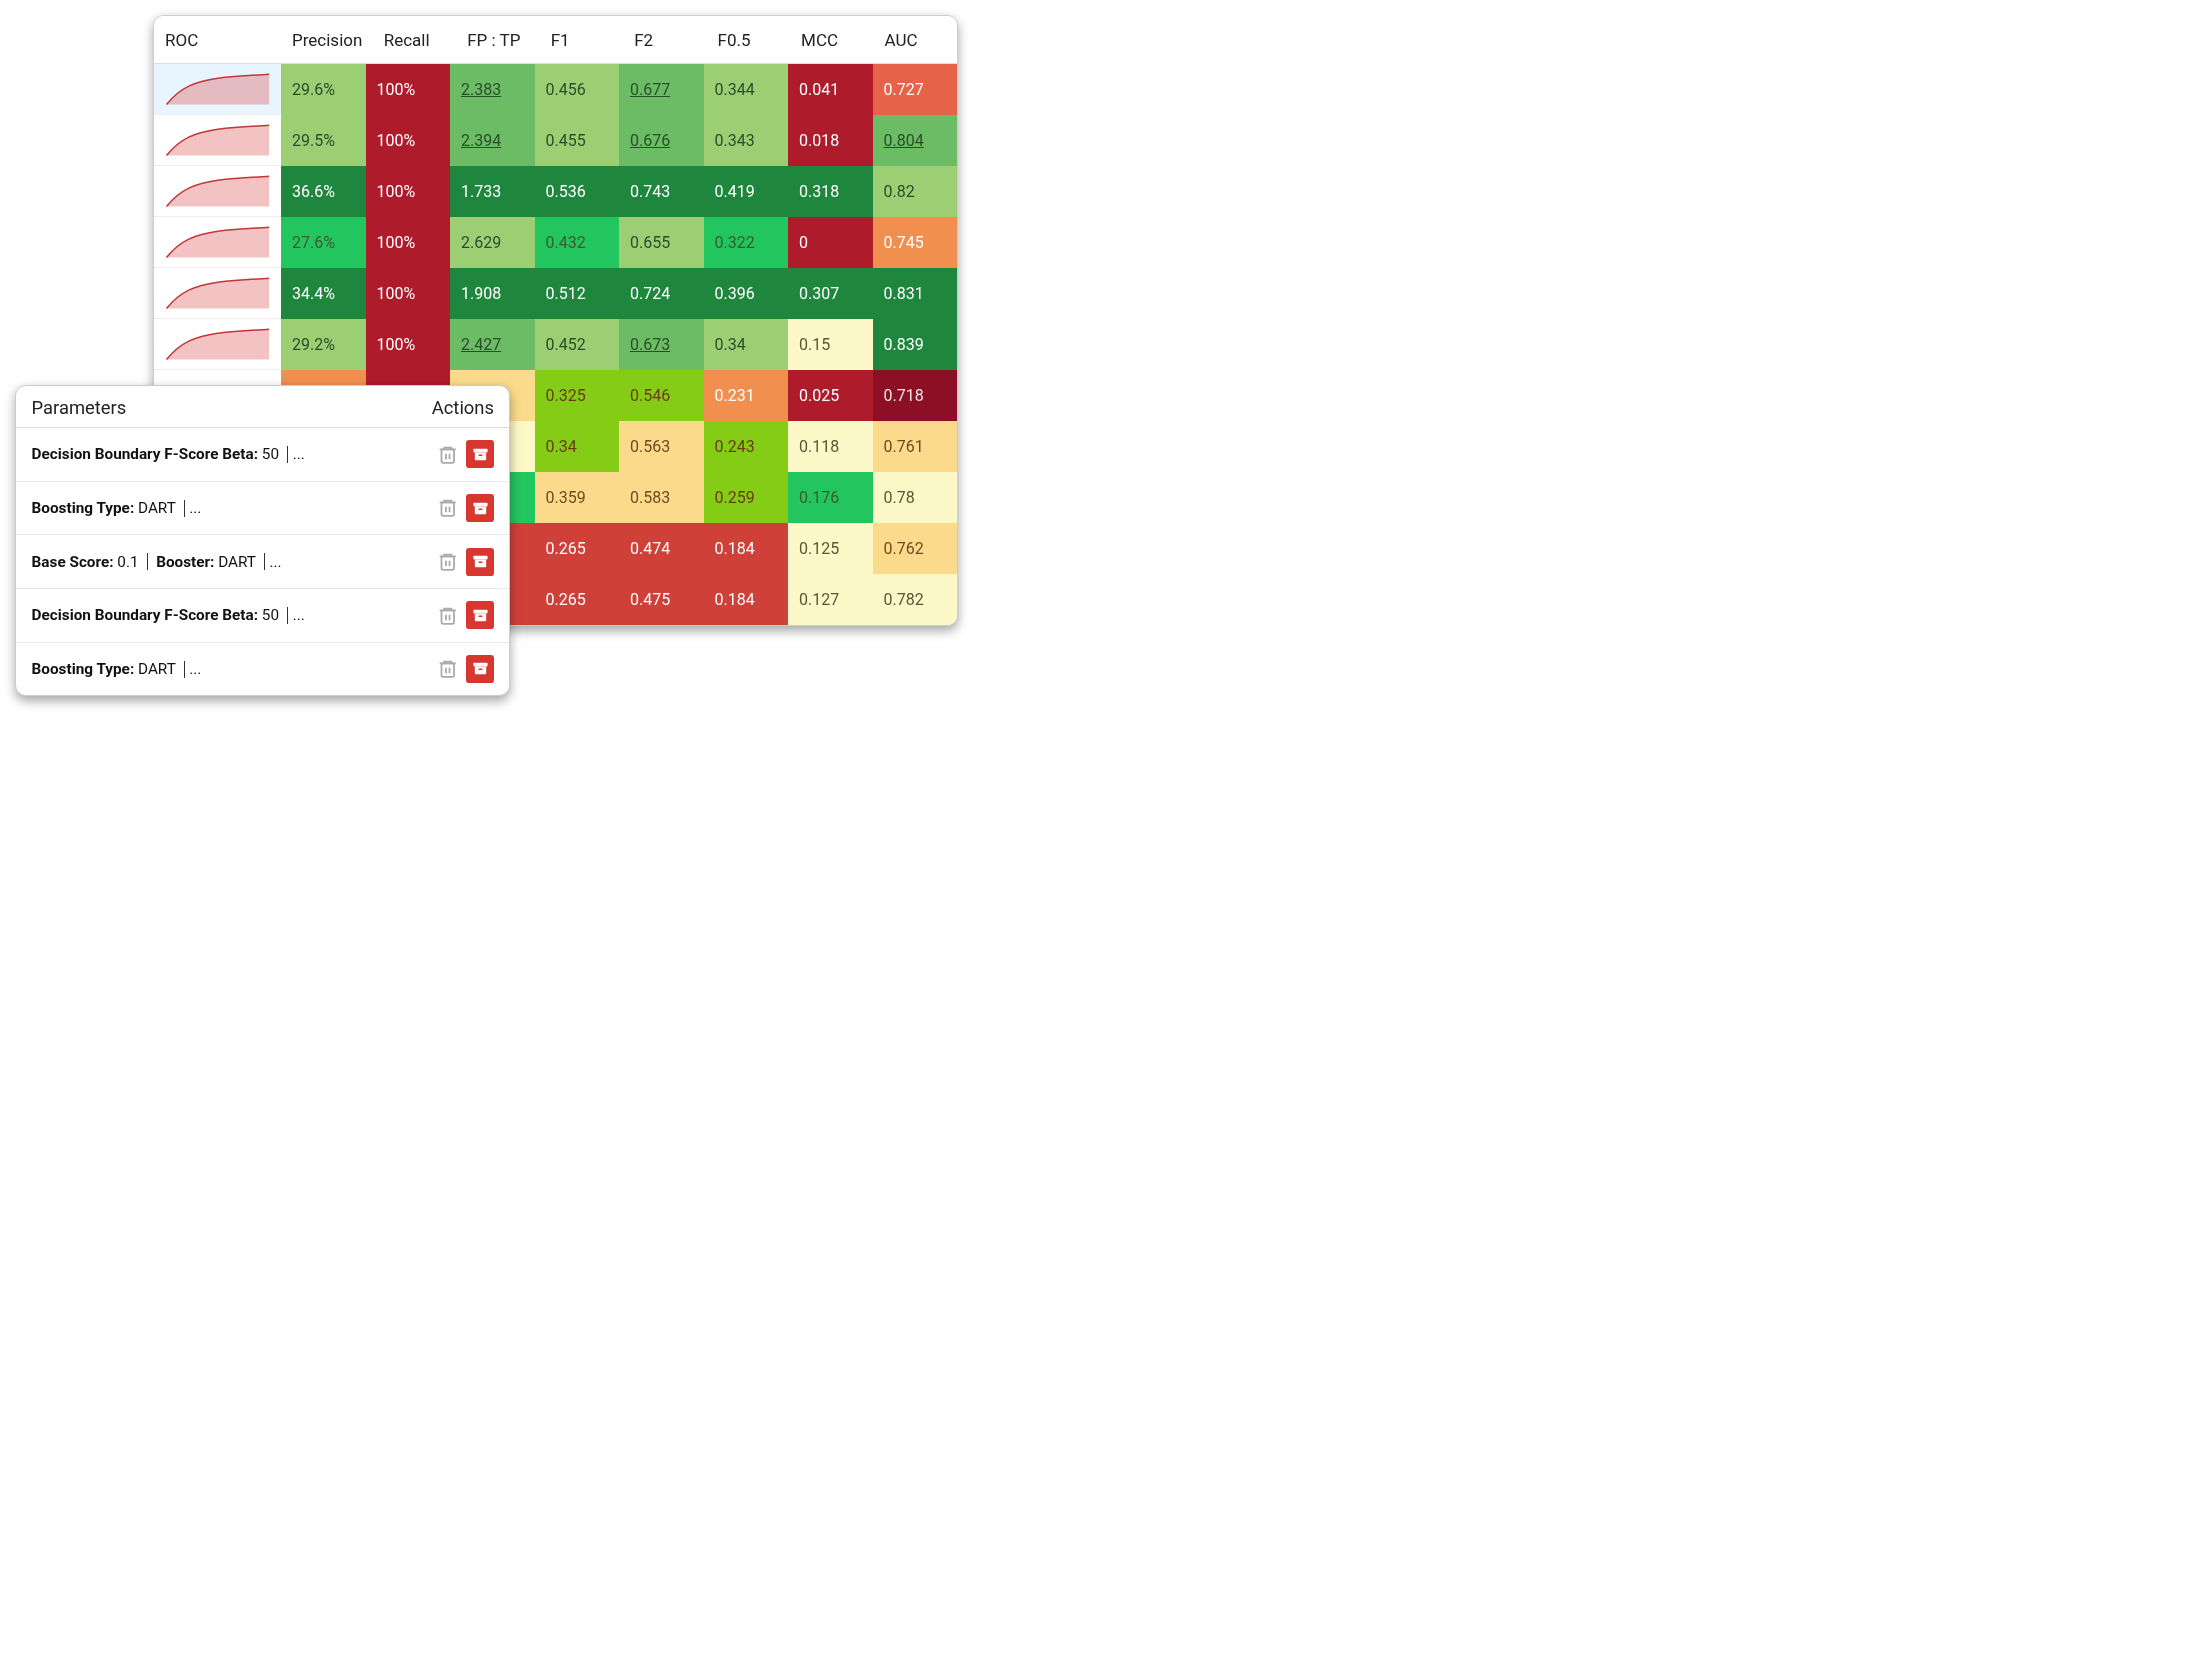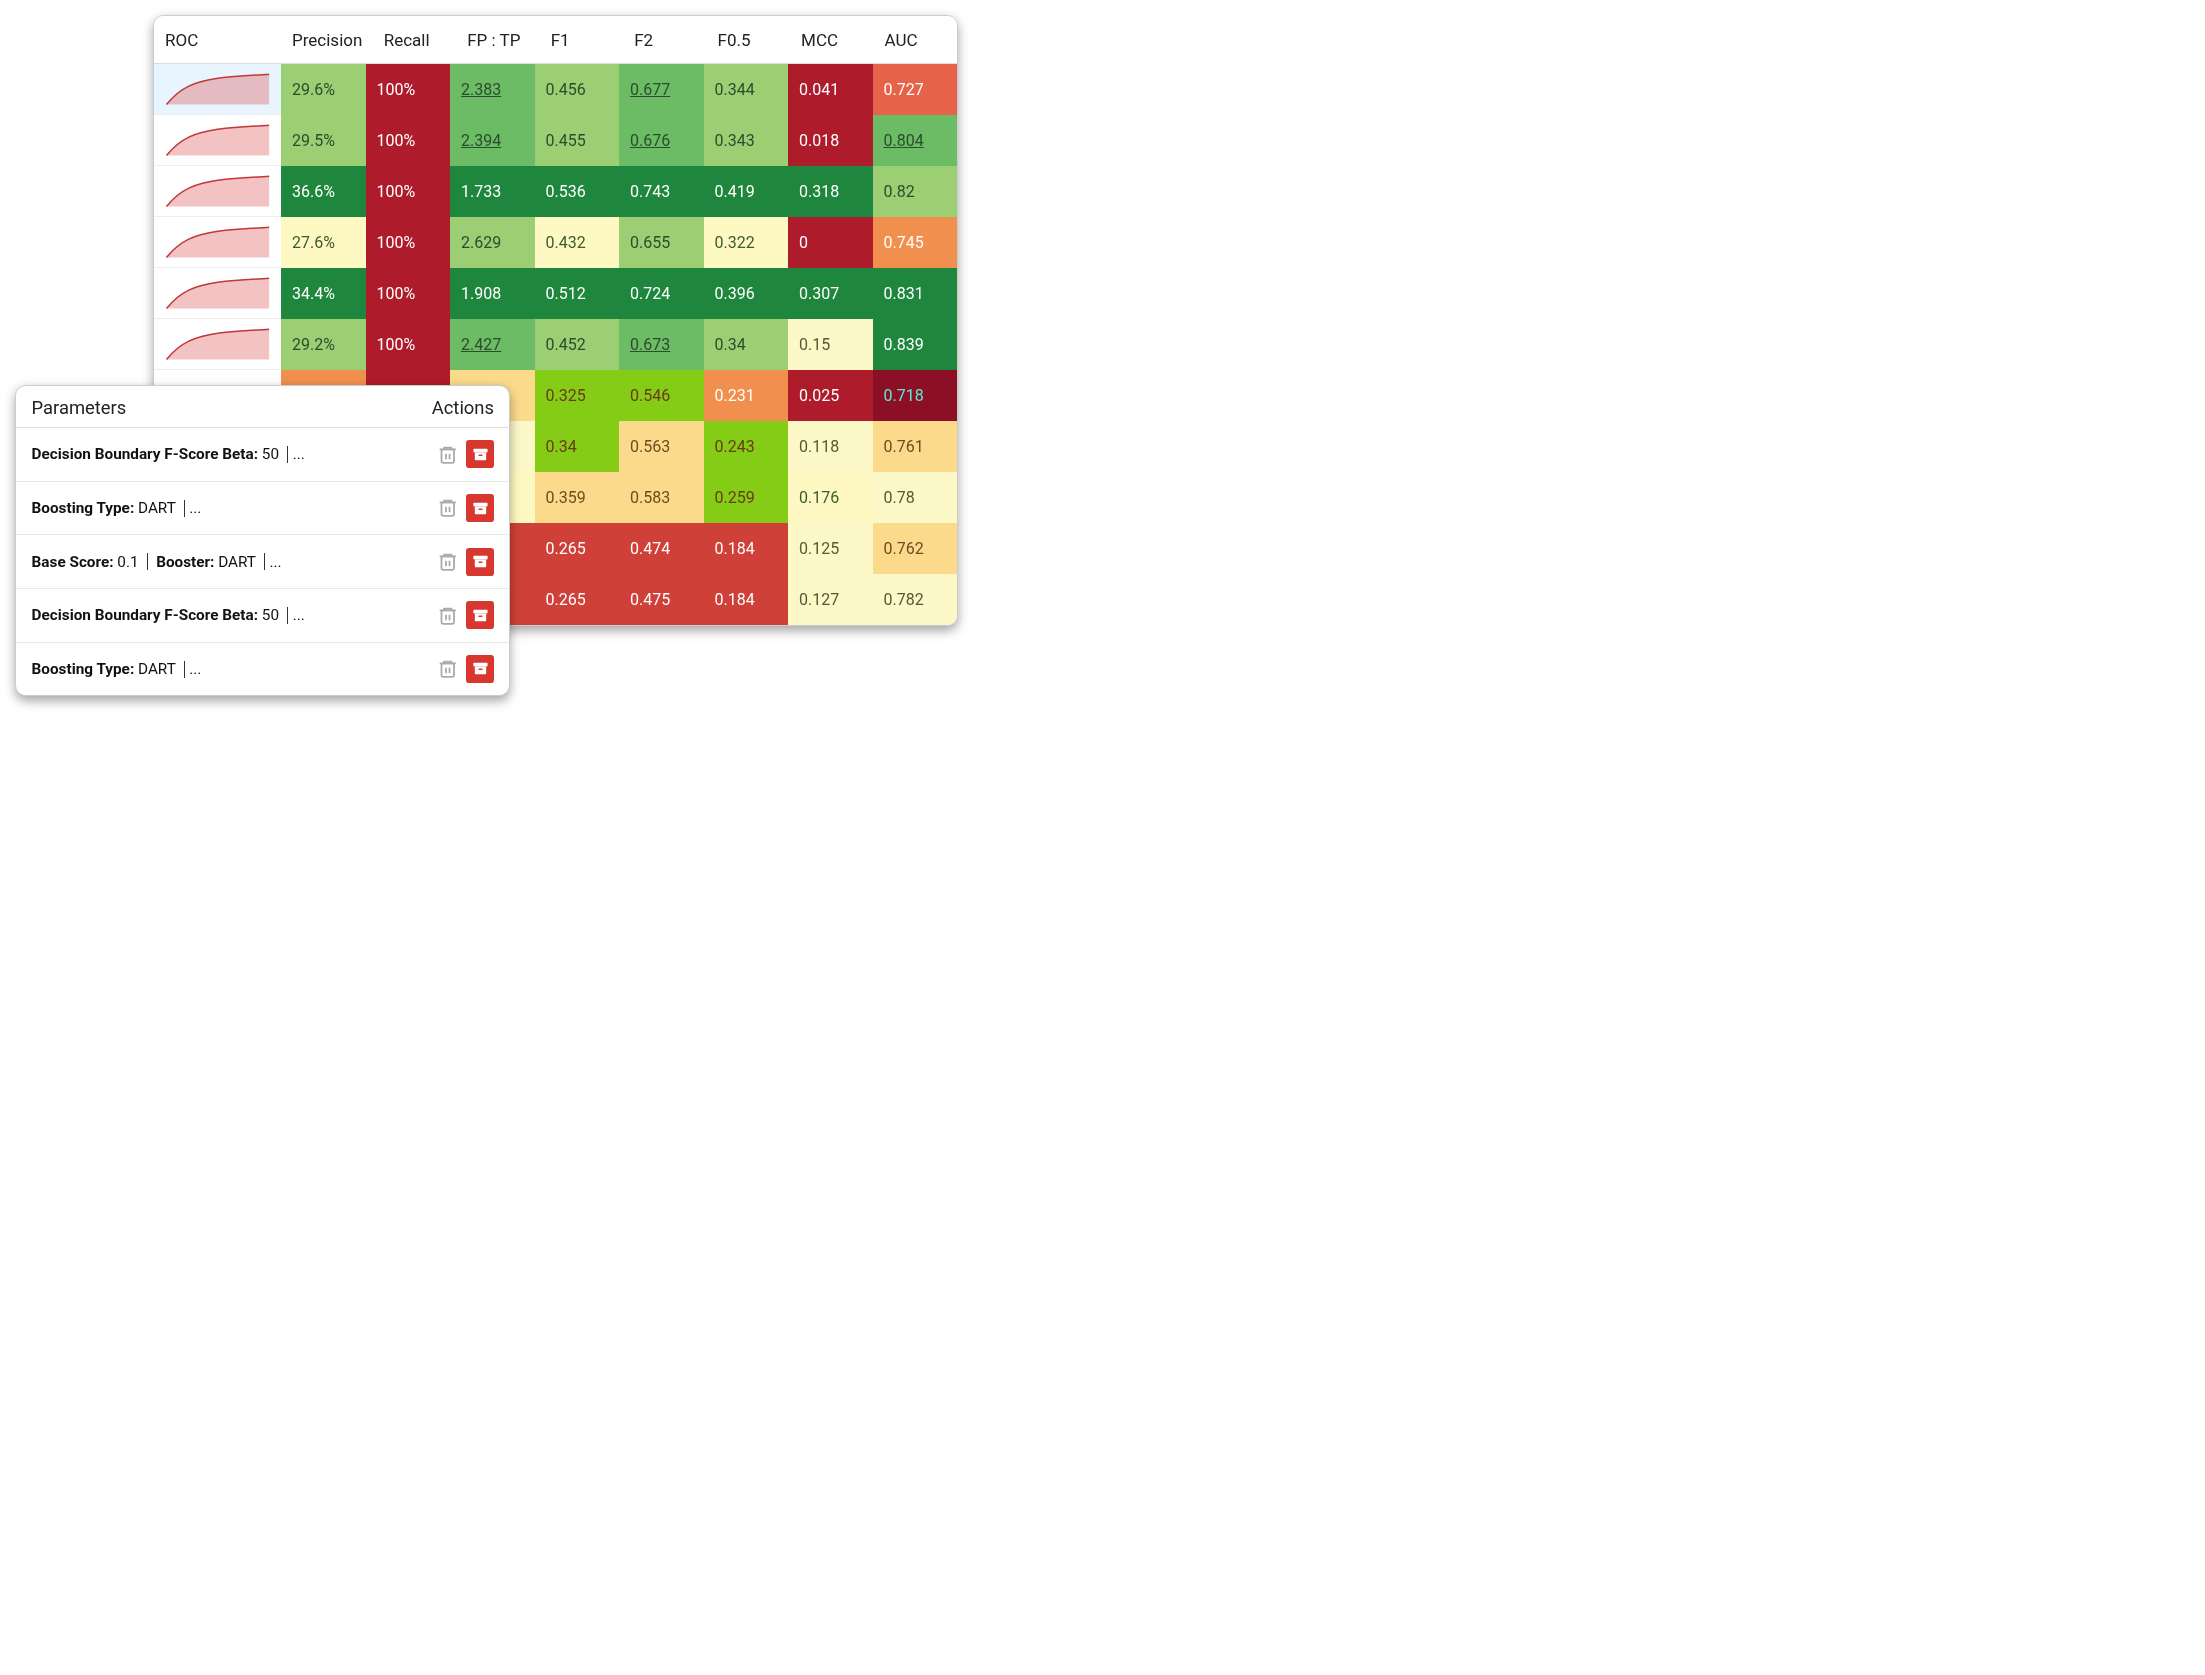--- a/index.html
+++ b/index.html
@@ -58,29 +58,29 @@
   }
   .roc-cell.selected { background: #e8f5fe; }
   .roc-sparkline {
     width: 100%;
     height: 34px;
   }
   
   .green-dark   { background:#1f863d; color:#fff; }
   .green-mid    { background:#6bbc65; color:#2a4d2b;text-decoration:underline; }
   .green-light  { background:#9ccf74; color:#2a4d2b; }
-  .green-paler  { background:#fef9c3; color:#3c5a2e; }
+  .green-paler  { background:#22c55e; color:#3c5a2e; }
   .yellow-light { background:#fcf8c8; color:#5a5636; }
   .orange-light { background:#fbdb8b; color:#6b4c1e; }
   .orange-mid   { background:#84cc16; color:#6b3a16; }
   .orange-strong{ background:#f18f4f; color:#fff; }
   .red-light    { background:#e6634a; color:#fff; }
   .red-mid      { background:#ce4038; color:#fff; }
   .red-strong   { background:#ae1c2c; color:#fff; }
-  .red-dark     { background:#8d0f26; color:#5eead4; }
+  .red-dark     { background:#8d0f26; color:#e5e5e5; }
 
   .roc-cell svg path.fill { fill: rgba(220,80,80,0.35); stroke:none; }
   .roc-cell svg path.line { fill:none; stroke:#c23838; stroke-width:2; }
 
   
   .param-panel {
     position: absolute;
     left: 0;
     top: 370px;
     width: 495px;

